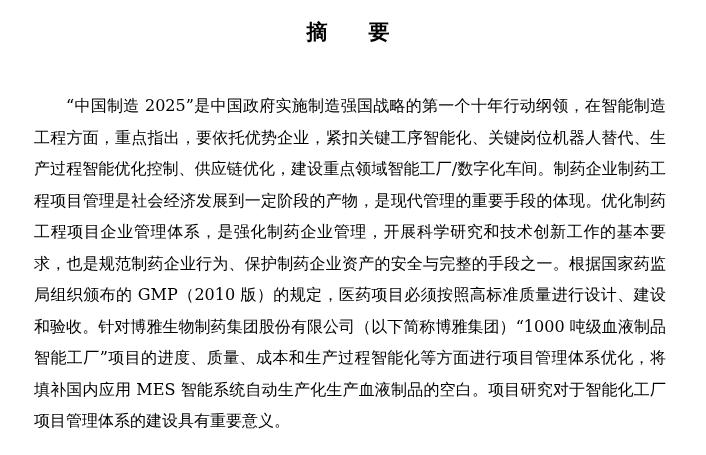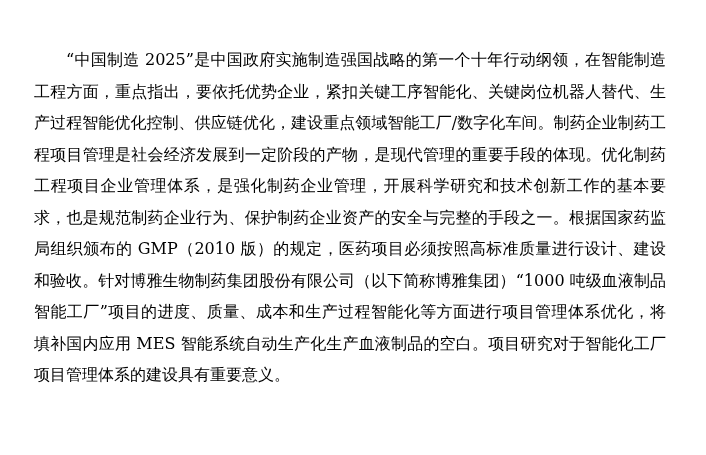--- a/index.html
+++ b/index.html
@@ -40,14 +40,15 @@
     text-justify: inter-ideograph;
     text-indent: 2em;
     font-family: "DejaVu Serif", "Liberation Serif", serif;
     word-break: break-all;
   }
 </style>
 </head>
 <body>
 
 <div class="page">
+  <h1 class="doc-title">摘　要</h1>
   <p class="abstract-body">“中国制造 2025”是中国政府实施制造强国战略的第一个十年行动纲领，在智能制造工程方面，重点指出，要依托优势企业，紧扣关键工序智能化、关键岗位机器人替代、生产过程智能优化控制、供应链优化，建设重点领域智能工厂/数字化车间。制药企业制药工程项目管理是社会经济发展到一定阶段的产物，是现代管理的重要手段的体现。优化制药工程项目企业管理体系，是强化制药企业管理，开展科学研究和技术创新工作的基本要求，也是规范制药企业行为、保护制药企业资产的安全与完整的手段之一。根据国家药监局组织颁布的 GMP（2010 版）的规定，医药项目必须按照高标准质量进行设计、建设和验收。针对博雅生物制药集团股份有限公司（以下简称博雅集团）“1000 吨级血液制品智能工厂”项目的进度、质量、成本和生产过程智能化等方面进行项目管理体系优化，将填补国内应用 MES 智能系统自动生产化生产血液制品的空白。项目研究对于智能化工厂项目管理体系的建设具有重要意义。</p>
 </div>
 
 </body></html>

